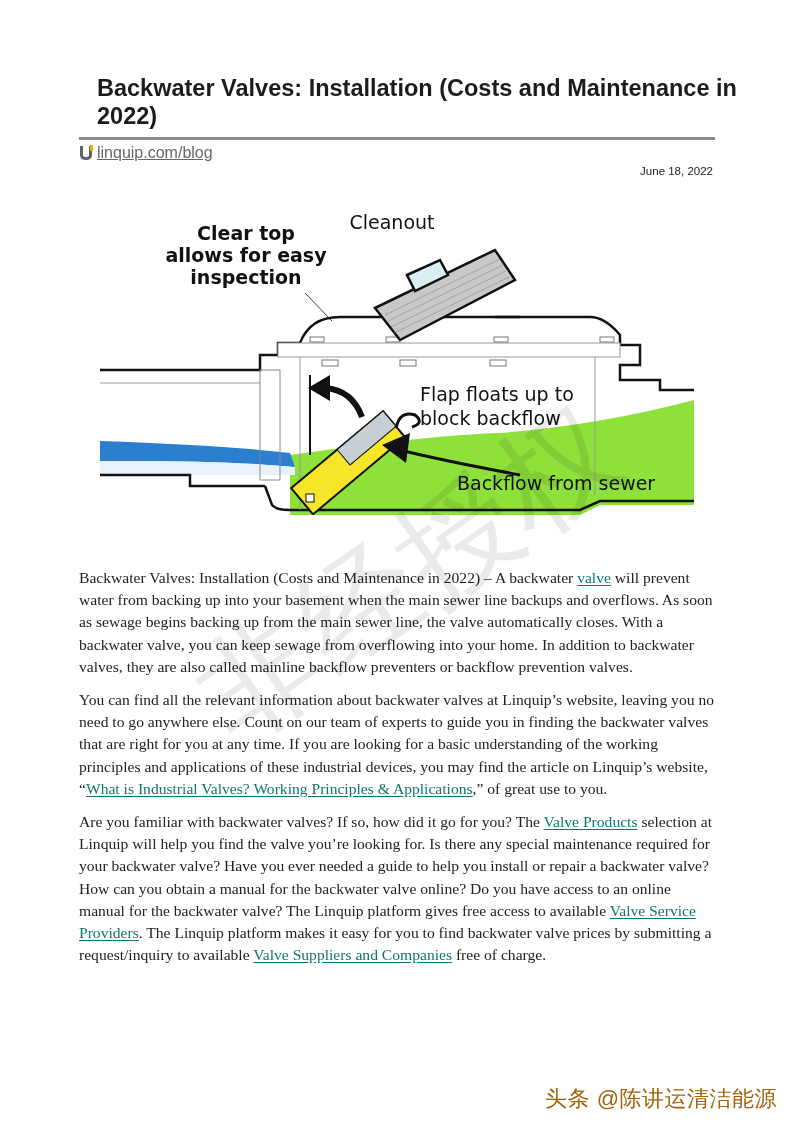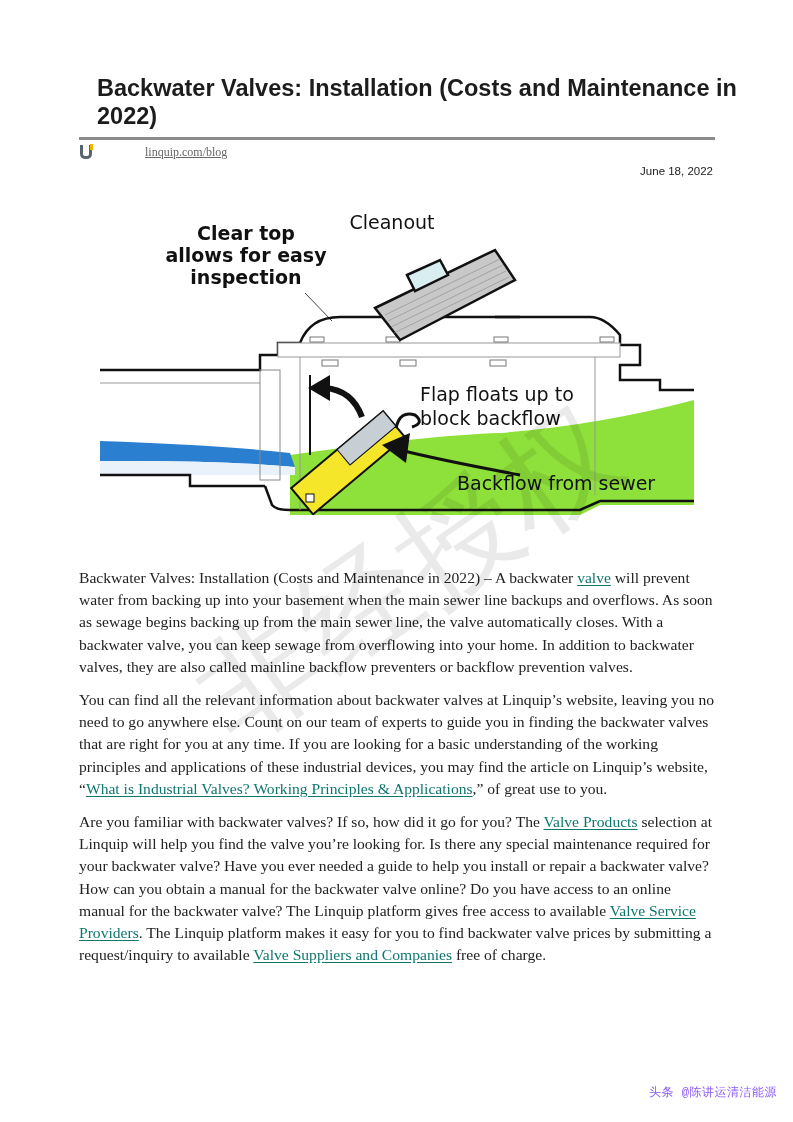--- a/index.html
+++ b/index.html
@@ -4,36 +4,36 @@
 <style>
   html, body { margin: 0; padding: 0; background: #ffffff; }
   body { width: 793px; height: 1122px; position: relative; overflow: hidden; }
   .page-title {
     position: absolute; left: 97px; top: 74px; width: 640px;
     font-family: "Liberation Sans", sans-serif; font-weight: bold;
     font-size: 23.5px; line-height: 28px; color: #1c1c1c; margin: 0;
   }
   .title-rule { position: absolute; left: 79px; top: 137px; width: 636px; height: 3px; background: #8a8a8a; }
   .source { position: absolute; left: 79px; top: 144px; display: flex; align-items: center;
-    font-family: Liberation Serif, serif; font-size: 12px; color: #666; gap: 48px; }
+    font-family: Liberation Sans, sans-serif; font-size: 16px; color: #666; }
   .source .logo { width: 14px; height: 16px; margin-right: 4px; }
   .source a { color: #666; }
   .source .domain { text-decoration: underline; }
   .date { position: absolute; right: 80px; top: 165px; font-family: "Liberation Sans", sans-serif;
     font-size: 11.5px; color: #222; }
   .diagram { position: absolute; left: 100px; top: 205px; width: 594px; height: 310px; }
   .body-text {
     position: absolute; left: 79px; top: 567px; width: 640px;
     font-family: "Liberation Serif", serif; font-size: 15.6px; line-height: 22.2px; color: #222;
   }
   .body-text p { margin: 0 0 11px 0; }
   .body-text a { color: #0f766e; font-weight: normal; text-decoration: underline; text-underline-offset: 2px; }
   .watermark-text {
     position: absolute; right: 16px; top: 1084px;
-    font-family: Liberation Mono, monospace; font-size: 12px; color: #8b5cf6; letter-spacing: 0.5px;
+    font-family: Liberation Sans, sans-serif; font-size: 22px; color: #a16207; letter-spacing: 0.5px;
   }
   .wm-diag {
     position: absolute; left: 180px; top: 490px; width: 480px; height: 200px;
     pointer-events: none; opacity: 0.08;
     font-family: "DejaVu Sans", sans-serif; font-size: 120px; color: #000;
     transform: rotate(-35deg); transform-origin: center;
   }
 </style>
 </head>
 <body>

